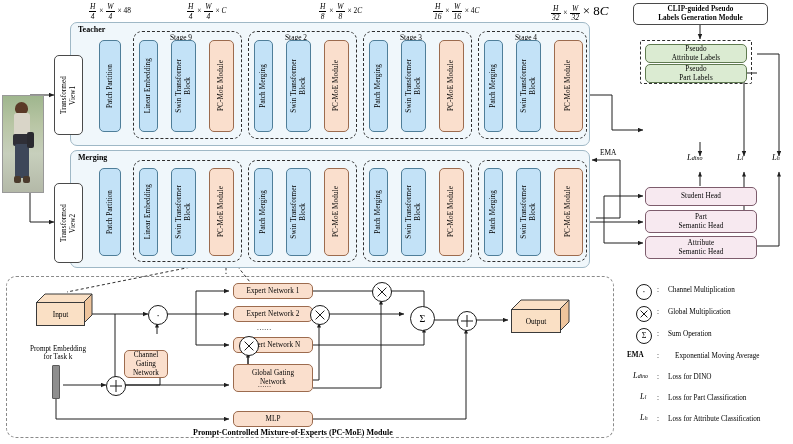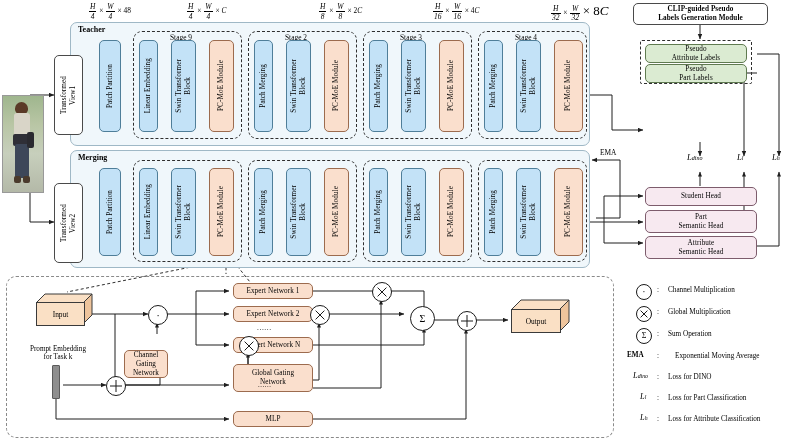--- a/index.html
+++ b/index.html
@@ -416,20 +416,21 @@
     </div>
 
   <div class="lbl" style="left:687px;top:152px;font-size:8.6px;">
     <span class="it">L</span><span style="font-size:6px;font-style:italic;">dino</span></div>
   <div class="lbl" style="left:737px;top:152px;font-size:8.6px;">
     <span class="it">L</span><span style="font-size:6px;font-style:italic;">l</span></div>
   <div class="lbl" style="left:772px;top:152px;font-size:8.6px;">
     <span class="it">L</span><span style="font-size:6px;font-style:italic;">h</span></div>
 
   <div class="abs moebox" style="left:6px;top:276px;width:608px;height:162px;"></div>
+  <div class="lbl bold" style="left:193px;top:428px;font-size:8px;">Prompt-Controlled Mixture-of-Experts (PC-MoE) Module</div>
 
   <div class="cube" style="left:511px;top:300px;width:58px;height:32px;">
     <svg width="58" height="32">
       <polygon points="0,10 10,0 58,0 48,10" fill="#fae0c5" stroke="#3a3a3a" stroke-width="1"></polygon>
       <polygon points="48,10 58,0 58,22 48,32" fill="#eec49c" stroke="#3a3a3a" stroke-width="1"></polygon>
     </svg>
     <div class="face" style="width:48px;height:22px;left:0;top:9px;background:#fae0c5;">
       <span>Output</span>
     </div>
   </div>

